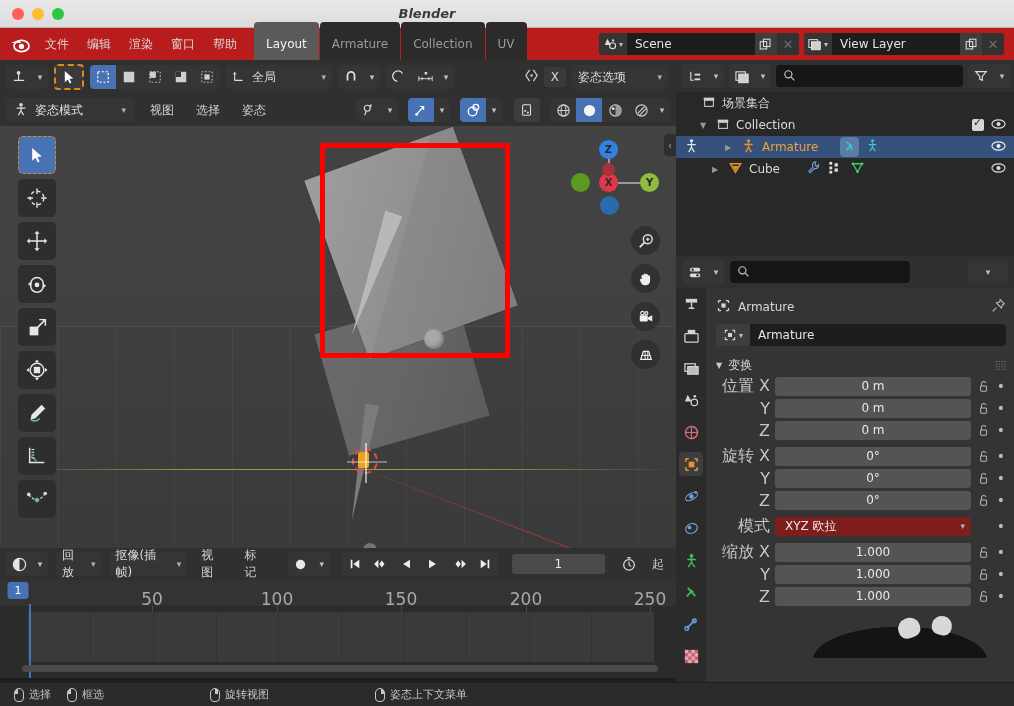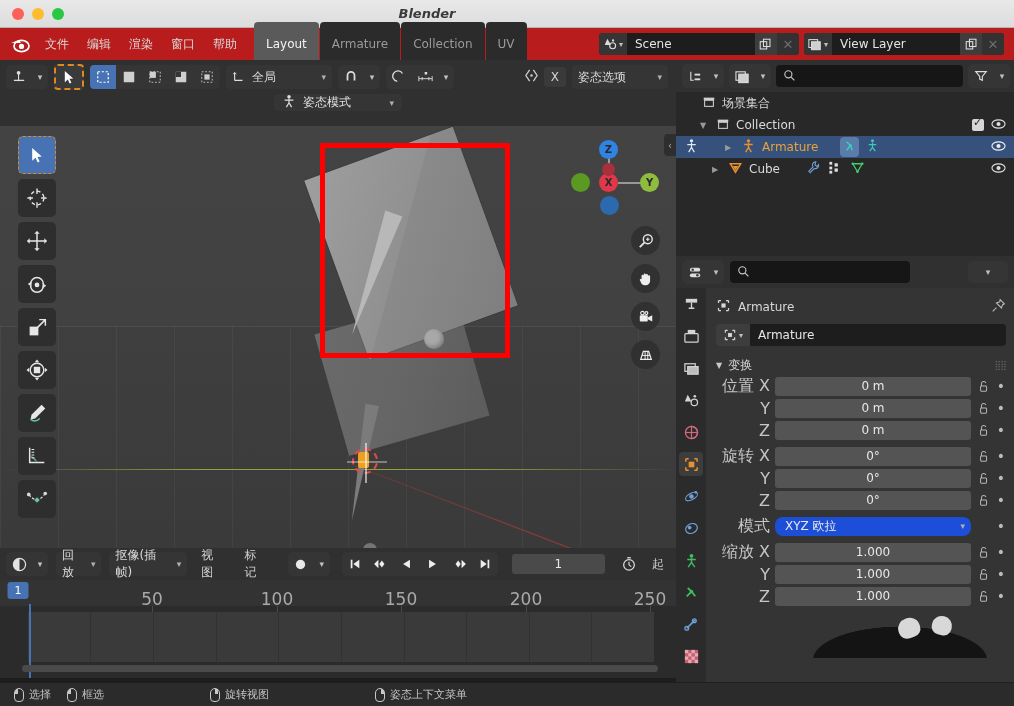--- a/index.html
+++ b/index.html
@@ -85,21 +85,21 @@
   .drop {
     display: flex; align-items: center; gap: 6px; background: #353535;
     height: 24px; padding: 0 6px; border-radius: 4px; color: #dcdcdc; font-size: 12px;
   }
   .drop .cv { margin-left: auto; font-size: 9px; color: #b0b0b0; }
   .spacer { flex: 1; }
 
   
   .row3 {
     position: absolute; top: 94px; left: 0; width: 676px; height: 32px;
-    background: #303030; display: flex; align-items: center; padding: 0 6px; gap: 10px; flex-direction: column;
+    background: #303030; display: flex; align-items: center; padding: 0 6px; gap: 10px;
   }
   .mode-drop {
     display: flex; align-items: center; gap: 7px; background: #353535;
     height: 24px; padding: 0 8px; border-radius: 4px; color: #e0e0e0; font-size: 12px;
     min-width: 128px;
   }
   .hmenu { font-size: 12px; color: #d0d0d0; padding: 3px 6px; }
 
   
   .viewport {
@@ -235,21 +235,21 @@
   .idrow .pic { width: 34px; height: 22px; background: #3d3d3d; border-radius: 4px 0 0 4px;
                 display: flex; align-items: center; justify-content: center; gap: 2px; }
   .idrow .pname { flex: 1; height: 22px; background: #1d1d1d; color: #e6e6e6; font-size: 12px;
                   line-height: 22px; padding-left: 8px; border-radius: 0 4px 4px 0; }
   .sect-head { display: flex; align-items: center; gap: 6px; font-size: 12px; color: #d6d6d6; height: 22px; }
   .grip { margin-left: auto; color: #666; letter-spacing: -1px; font-size: 9px; }
   .frow { display: flex; align-items: center; gap: 5px; height: 21px; margin-bottom: 1px; }
   .flabel { width: 54px; text-align: right; font-size: 16px; color: #c6c6c6; }
   .fval { flex: 1; height: 19px; background: #545454; border-radius: 3px; color: #e8e8e8;
           font-size: 12px; text-align: center; line-height: 19px; }
-  .fval.dropdown { background: #1d4ed8; text-align: left; padding-left: 10px; display:flex; align-items:center;border-radius:8px; }
+  .fval.dropdown { background: #7f1d1d; text-align: left; padding-left: 10px; display:flex; align-items:center; }
   .fval.dropdown .cv { margin-left: auto; margin-right: 6px; font-size: 9px; color: #b0b0b0; }
   .lock { width: 15px; color: #b5b5b5; display:flex; align-items:center; justify-content:center;}
   .dot { width: 10px; color: #bbb; font-size: 14px; text-align: center; line-height: 19px; }
   .fgroup { margin-bottom: 5px; }
 
   
   .status {
     position: absolute; bottom: 0; left: 0; width: 1014px; height: 24px;
     background: #2b2b2b; display: flex; align-items: center; font-size: 11px; color: #c4c4c4;
     border-top: 1px solid #1f1f1f;

